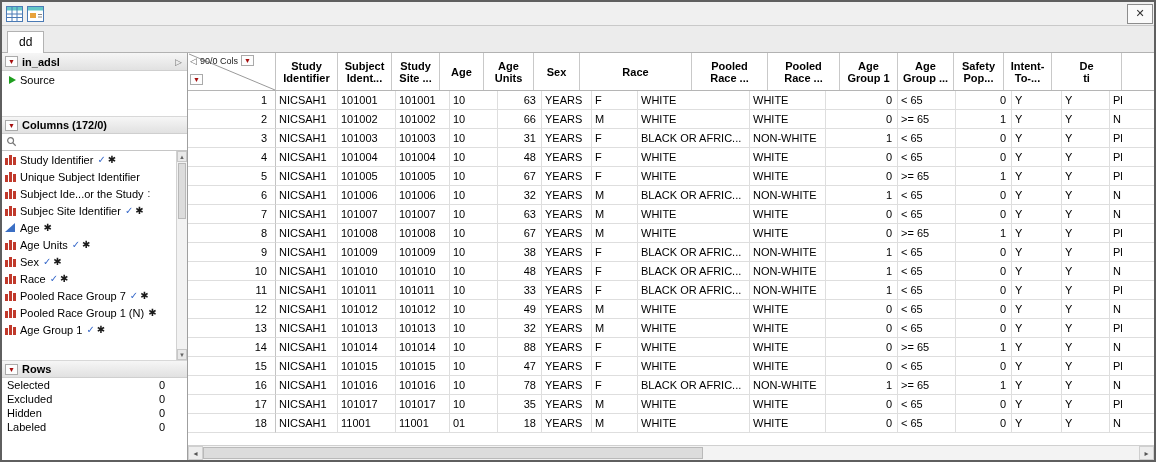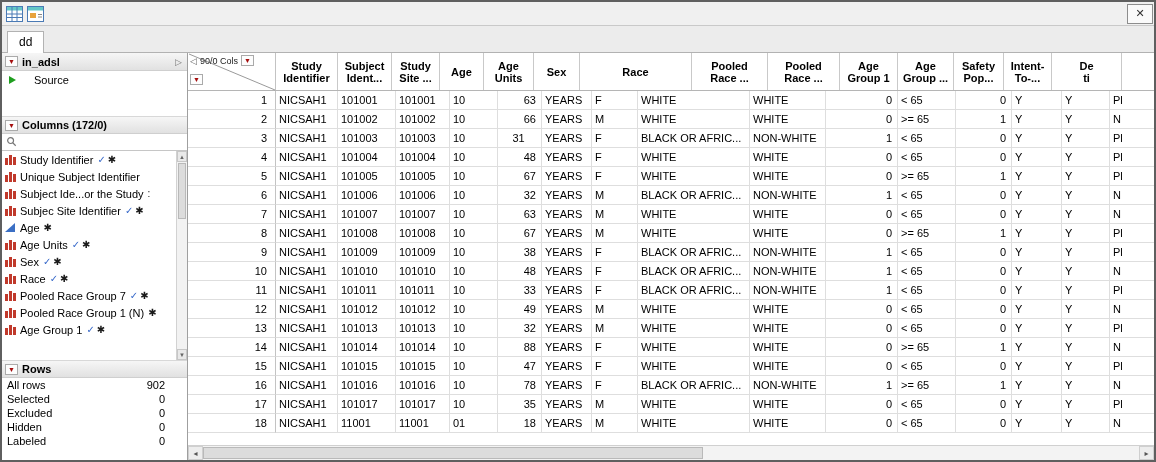--- a/index.html
+++ b/index.html
@@ -30,21 +30,21 @@
     display:flex; flex-direction:column; min-height:0; }
   .panel-header { height:18px; flex:none; display:flex; align-items:center; gap:4px; padding:0 3px;
     background:linear-gradient(#f6f6f6,#e1e1e1); border-bottom:1px solid #cfcfcf; border-top:1px solid #d8d8d8;
     font-weight:bold; font-size:11px; white-space:nowrap; overflow:hidden; }
   .red-tri { display:inline-flex; flex:none; align-items:center; justify-content:center;
     width:13px; height:11px; background:#fdfdfd; border:1px solid #aaa;
     color:var(--c-red-triangle,#a50d0d); font-size:7px; line-height:1; }
   .expand-arrow { margin-left:auto; color:#777; font-size:9px; padding-right:2px; }
   
   .table-panel { height:63px; flex:none; }
-  .source-row { height:18px; display:flex; align-items:center; gap:18px; padding-left:7px; }
+  .source-row { height:18px; display:flex; align-items:center; gap:4px; padding-left:7px; }
   .green-tri { width:0; height:0; border-left:7px solid var(--c-run-green,#1f9e1f);
     border-top:4px solid transparent; border-bottom:4px solid transparent; }
   
   .columns-panel { flex:1; display:flex; flex-direction:column; min-height:0; }
   .search-row { height:17px; flex:none; display:flex; align-items:center; gap:3px; padding:0 4px;
     background:#fff; border-bottom:1px solid #c6c6c6; }
   .search-row input { flex:1; border:none; outline:none; height:15px;
     font:11px "Liberation Sans","DejaVu Sans",sans-serif; background:transparent; }
   .col-list-wrap { flex:1; position:relative; min-height:0; overflow:hidden; }
   .col-list { position:absolute; left:0; top:0; right:11px; bottom:0; overflow:hidden; }
@@ -311,24 +311,20 @@
         </div>
       </div>
 
       <div class="rows-panel">
         <div class="panel-header">
           <span class="red-tri">▼</span>
           <span>Rows</span>
         </div>
         <div id="rows-stats">
             <div class="stat-row">
-              <span class="stat-label">All rows</span>
-              <span class="stat-value">902</span>
-            </div>
-            <div class="stat-row">
               <span class="stat-label">Selected</span>
               <span class="stat-value">0</span>
             </div>
             <div class="stat-row">
               <span class="stat-label">Excluded</span>
               <span class="stat-value">0</span>
             </div>
             <div class="stat-row">
               <span class="stat-label">Hidden</span>
               <span class="stat-value">0</span>
@@ -422,21 +418,21 @@
               <div class="gc" style="width: 50px; text-align: left;">Y</div>
               <div class="gc" style="width: 48px; text-align: left;">Y</div>
               <div class="gc" style="width: 70px; text-align: left;">N</div>
             </div>
             <div class="gr">
               <div class="rownum">3</div>
               <div class="gc" style="width: 62px; text-align: left;">NICSAH1</div>
               <div class="gc" style="width: 58px; text-align: left;">101003</div>
               <div class="gc" style="width: 54px; text-align: left;">101003</div>
               <div class="gc" style="width: 48px; text-align: left;">10</div>
-              <div class="gc" style="width: 44px; text-align: center;">31</div>
+              <div class="gc" style="width: 44px; text-align: right;">31</div>
               <div class="gc" style="width: 50px; text-align: left;">YEARS</div>
               <div class="gc" style="width: 46px; text-align: left;">F</div>
               <div class="gc" style="width: 112px; text-align: left;">BLACK OR AFRIC...</div>
               <div class="gc" style="width: 76px; text-align: left;">NON-WHITE</div>
               <div class="gc" style="width: 72px; text-align: right;">1</div>
               <div class="gc" style="width: 58px; text-align: left;">&lt; 65</div>
               <div class="gc" style="width: 56px; text-align: right;">0</div>
               <div class="gc" style="width: 50px; text-align: left;">Y</div>
               <div class="gc" style="width: 48px; text-align: left;">Y</div>
               <div class="gc" style="width: 70px; text-align: left;">Pl</div>

